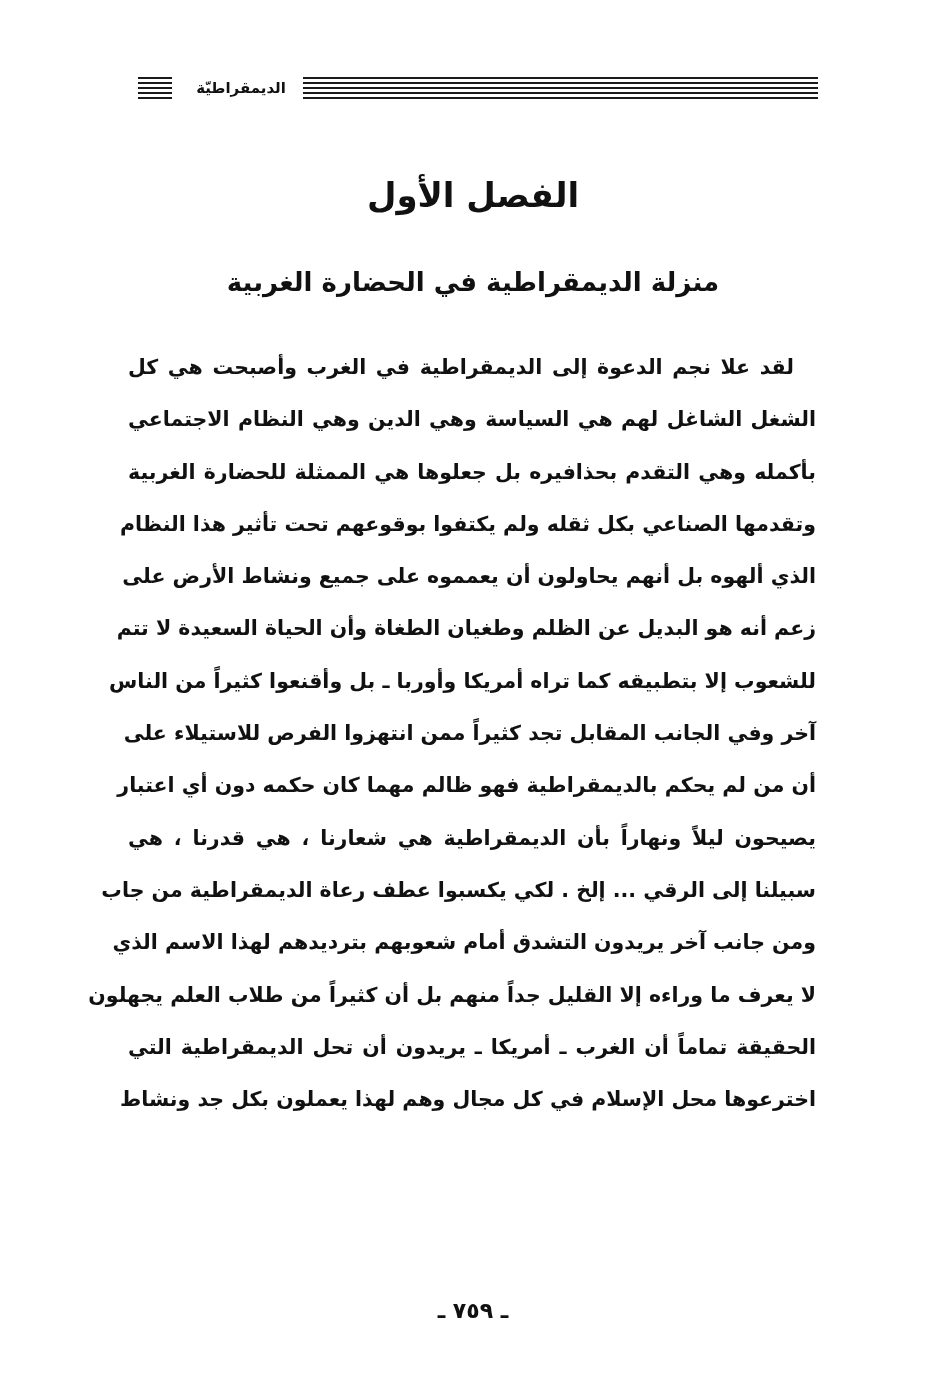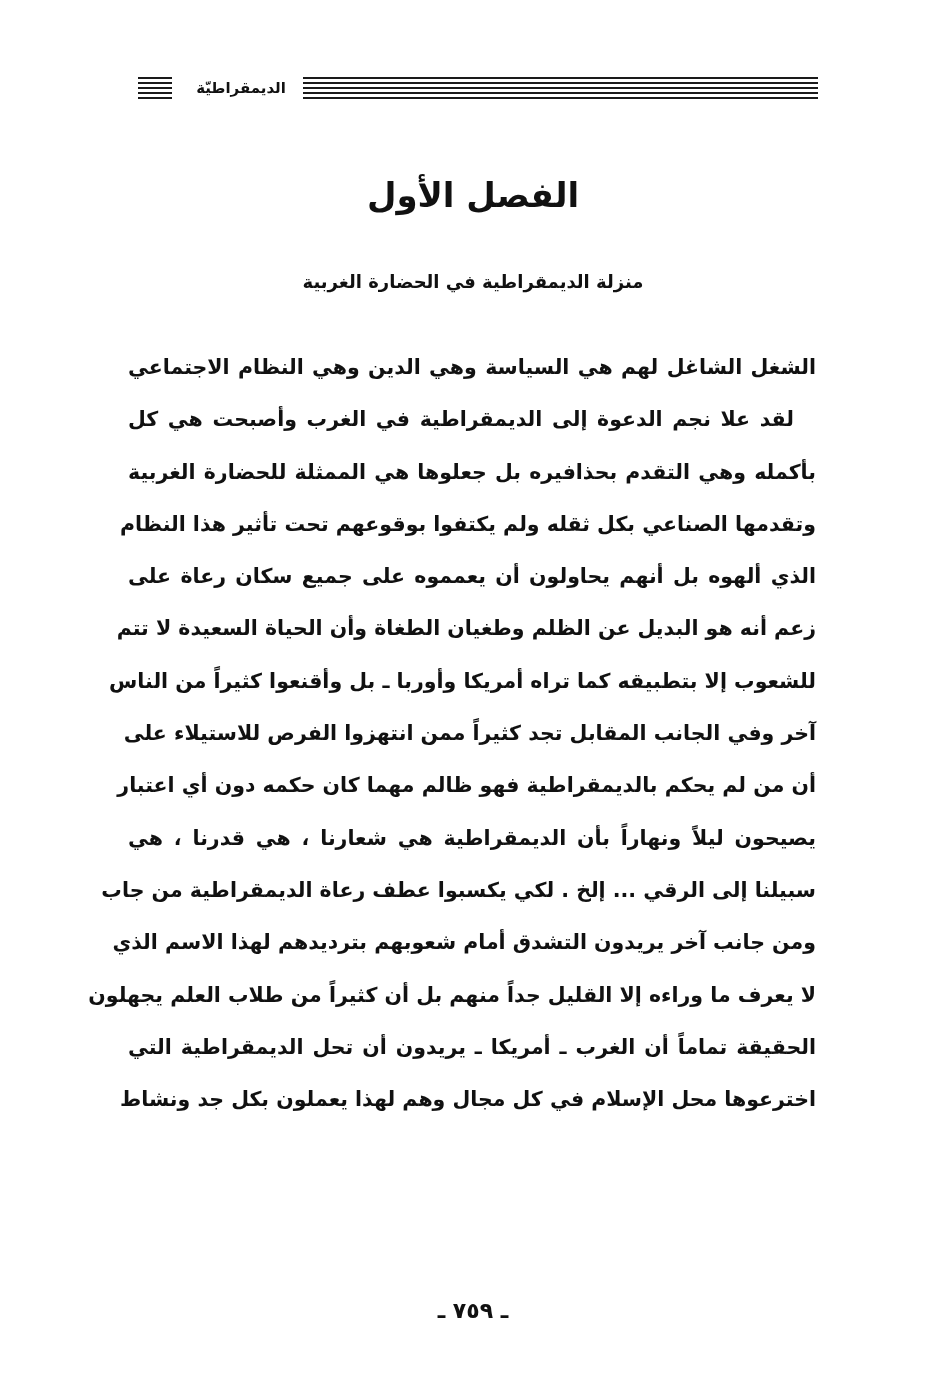--- a/index.html
+++ b/index.html
@@ -73,21 +73,21 @@
     font-weight: bold;
     line-height: 50px;
   }
   .chapter-subtitle {
     position: absolute;
     top: 258px;
     left: 0;
     width: 946px;
     text-align: center;
     direction: rtl;
-    font-size: 18px;
+    font-size: 26px;
     font-weight: bold;
     line-height: 48px;
   }
   
   .body-text {
     position: absolute;
     top: 346px;
     left: 128px;
     width: 688px;
     direction: rtl;
@@ -138,25 +138,25 @@
       <div class="rh-line" style="top:10px;"></div>
       <div class="rh-line" style="top:15px;"></div>
       <div class="rh-line" style="top:20px;"></div>
     </div>
   </div>
 
   <div class="chapter-title">الفصل الأول</div>
   <div class="chapter-subtitle">منزلة الديمقراطية في الحضارة الغربية</div>
 
   <div class="body-text">
+    <span class="body-line first">لقد علا نجم الدعوة إلى الديمقراطية في الغرب وأصبحت هي كل</span>
     <span class="body-line">الشغل الشاغل لهم هي السياسة وهي الدين وهي النظام الاجتماعي</span>
-    <span class="body-line first">لقد علا نجم الدعوة إلى الديمقراطية في الغرب وأصبحت هي كل</span>
     <span class="body-line">بأكمله وهي التقدم بحذافيره بل جعلوها هي الممثلة للحضارة الغربية</span>
     <span class="body-line">وتقدمها الصناعي بكل ثقله ولم يكتفوا بوقوعهم تحت تأثير هذا النظام</span>
-    <span class="body-line">الذي ألهوه بل أنهم يحاولون أن يعمموه على جميع سكان رعاة على</span>
+    <span class="body-line">الذي ألهوه بل أنهم يحاولون أن يعمموه على جميع ونشاط الأرض على</span>
     <span class="body-line">زعم أنه هو البديل عن الظلم وطغيان الطغاة وأن الحياة السعيدة لا تتم</span>
     <span class="body-line">للشعوب إلا بتطبيقه كما تراه أمريكا وأوربا ـ بل وأقنعوا كثيراً من الناس</span>
     <span class="body-line">آخر وفي الجانب المقابل تجد كثيراً ممن انتهزوا الفرص للاستيلاء على</span>
     <span class="body-line">أن من لم يحكم بالديمقراطية فهو ظالم مهما كان حكمه دون أي اعتبار</span>
     <span class="body-line">يصيحون ليلاً ونهاراً بأن الديمقراطية هي شعارنا ، هي قدرنا ، هي</span>
     <span class="body-line">سبيلنا إلى الرقي ... إلخ . لكي يكسبوا عطف رعاة الديمقراطية من جاب</span>
     <span class="body-line">ومن جانب آخر يريدون التشدق أمام شعوبهم بترديدهم لهذا الاسم الذي</span>
     <span class="body-line">لا يعرف ما وراءه إلا القليل جداً منهم بل أن كثيراً من طلاب العلم يجهلون</span>
     <span class="body-line">الحقيقة تماماً أن الغرب ـ أمريكا ـ يريدون أن تحل الديمقراطية التي</span>
     <span class="body-line">اخترعوها محل الإسلام في كل مجال وهم لهذا يعملون بكل جد ونشاط</span>

